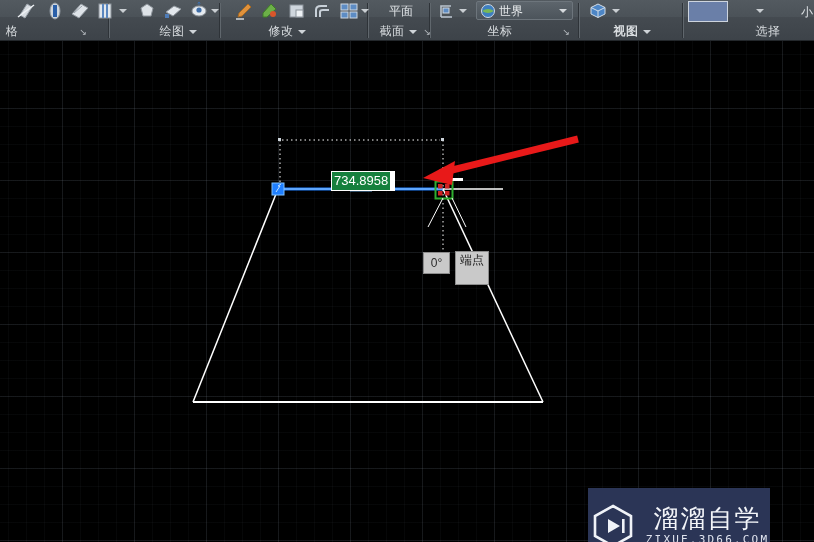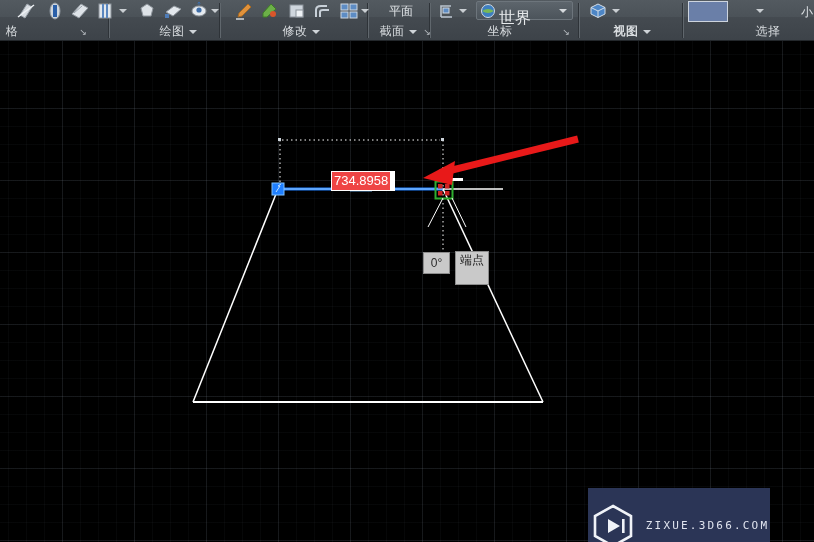--- a/index.html
+++ b/index.html
@@ -94,22 +94,22 @@
     position: absolute;
     top: 1px;
     height: 19px;
     background: linear-gradient(#5d656c, #4c545b);
     border: 1px solid #6d757c;
     border-radius: 2px;
     box-sizing: border-box;
   }
   .coord-combo .txt {
     position: absolute;
-    left: 22px; top: 8px;
-    font-size: 16px;
+    left: 22px; top: 1px;
+    font-size: 12px;
     line-height: 16px;
     color: #e6e9eb;
     white-space: nowrap;
   }
   .coord-combo .combo-caret {
     position: absolute;
     right: 5px; top: 7px;
     width: 0; height: 0;
     border-left: 4px solid transparent;
     border-right: 4px solid transparent;
@@ -157,21 +157,21 @@
     left: 331px; top: 130px;
     width: 64px; height: 20px;
     background: #ffffff;
     border: 1px solid #ffffff;
     box-sizing: border-box;
     display: flex;
     align-items: center;
   }
   .dim-input .sel {
     display: block;
-    background: #ef4444;
+    background: #15803d;
     color: #ffffff;
     font-size: 13px;
     line-height: 18px;
     padding: 0 2px;
     white-space: nowrap;
     font-family: "Liberation Sans", sans-serif;
   }
 
   
   .angle-box {
@@ -328,21 +328,21 @@
     </div>
     <div class="ico" style="left:339px;">
       <svg width="20" height="20" viewBox="0 0 20 20">
         <rect x="2" y="3" width="7" height="6" fill="#5d8cc4" stroke="#cfd8e2"></rect>
         <rect x="11" y="3" width="7" height="6" fill="#5d8cc4" stroke="#cfd8e2"></rect>
         <rect x="2" y="11" width="7" height="6" fill="#5d8cc4" stroke="#cfd8e2"></rect>
         <rect x="11" y="11" width="7" height="6" fill="#5d8cc4" stroke="#cfd8e2"></rect>
       </svg>
     </div>
     <div class="mini-caret" style="left:361px;"></div>
-    <div class="panel-label" style="left:258px; width:86px;">
+    <div class="panel-label" style="left:244px; width:86px;">
       <span>修改</span><span class="caret"></span>
     </div>
 
     <div class="ribbon-tabtext" style="left:389px; top:3px;">平面</div>
     <div class="panel-label" style="left:369px; width:58px;">
       <span>截面</span><span class="caret"></span>
     </div>
     <div class="panel-label" style="left:412px; width:26px;">
       <span class="dialog-arrow">↘</span>
     </div>
@@ -440,18 +440,19 @@
 
     <div class="osnap-tip">端点</div>
 
     <div class="watermark">
       <svg width="48" height="48" viewBox="0 0 48 48">
         <path d="M24 4 L42 14 L42 34 L24 44 L6 34 L6 14 Z" fill="none" stroke="#f0f3f8" stroke-width="2.6"></path>
         <path d="M19 17 L19 31 L31 24 Z" fill="#f0f3f8"></path>
         <rect x="33" y="17" width="2.6" height="14" fill="#f0f3f8"></rect>
       </svg>
       <div class="wm-text">
+        <div class="wm-cn">溜溜自学</div>
         <div class="wm-en">ZIXUE.3D66.COM</div>
       </div>
     </div>
 
   </div>
 </div>
 
 </body></html>

